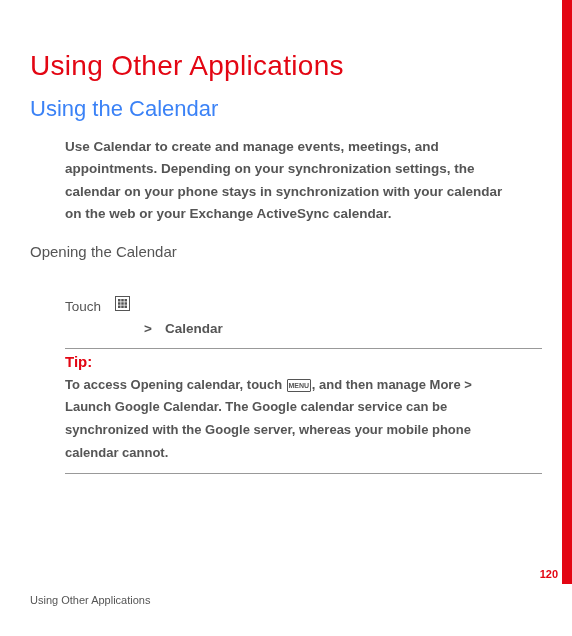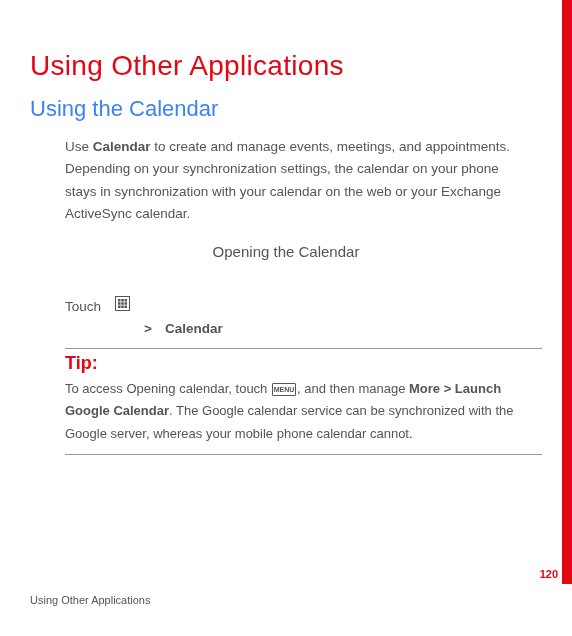--- a/index.html
+++ b/index.html
@@ -38,42 +38,41 @@
       margin-left: 35px;
       margin-right: 25px;
       margin-bottom: 18px;
     }
     .h3 {
       color: #555555;
       font-size: 15px;
       font-weight: 400;
       margin-bottom: 14px;
       margin-top: 4px;
-      text-align: center;
     }
     .open-line {
       color: #555555;
       font-size: 13.5px;
       line-height: 1.6;
       margin-left: 35px;
       margin-right: 25px;
       margin-bottom: 8px;
       display: flex;
       align-items: center;
       flex-wrap: wrap;
       gap: 13px;
     }
     .divider-top {
       border-top: 0.5px solid #999;
       margin-left: 35px;
       margin-right: 0px;
     }
     .tip-label {
       color: #e30613;
-      font-size: 18px;
+      font-size: 15px;
       font-weight: bold;
       margin-left: 35px;
       margin-top: 4px;
       margin-bottom: 4px;
     }
     .tip-body {
       color: #555555;
       font-size: 13px;
       line-height: 1.75;
       margin-left: 35px;
@@ -130,20 +129,21 @@
       position: absolute;
       right: 14px;
       bottom: 56px;
       color: #e30613;
       font-size: 11px;
       font-weight: bold;
       margin-top: 44px;
     }
     .inline-seg {
       display: inline;
+      font-weight: bold;
     }
   </style>
 </head>
 <body>
 
 <div class="page-tab"></div>
 
 <div class="page-content">
 
   <div class="h1">Using Other Applications</div>

